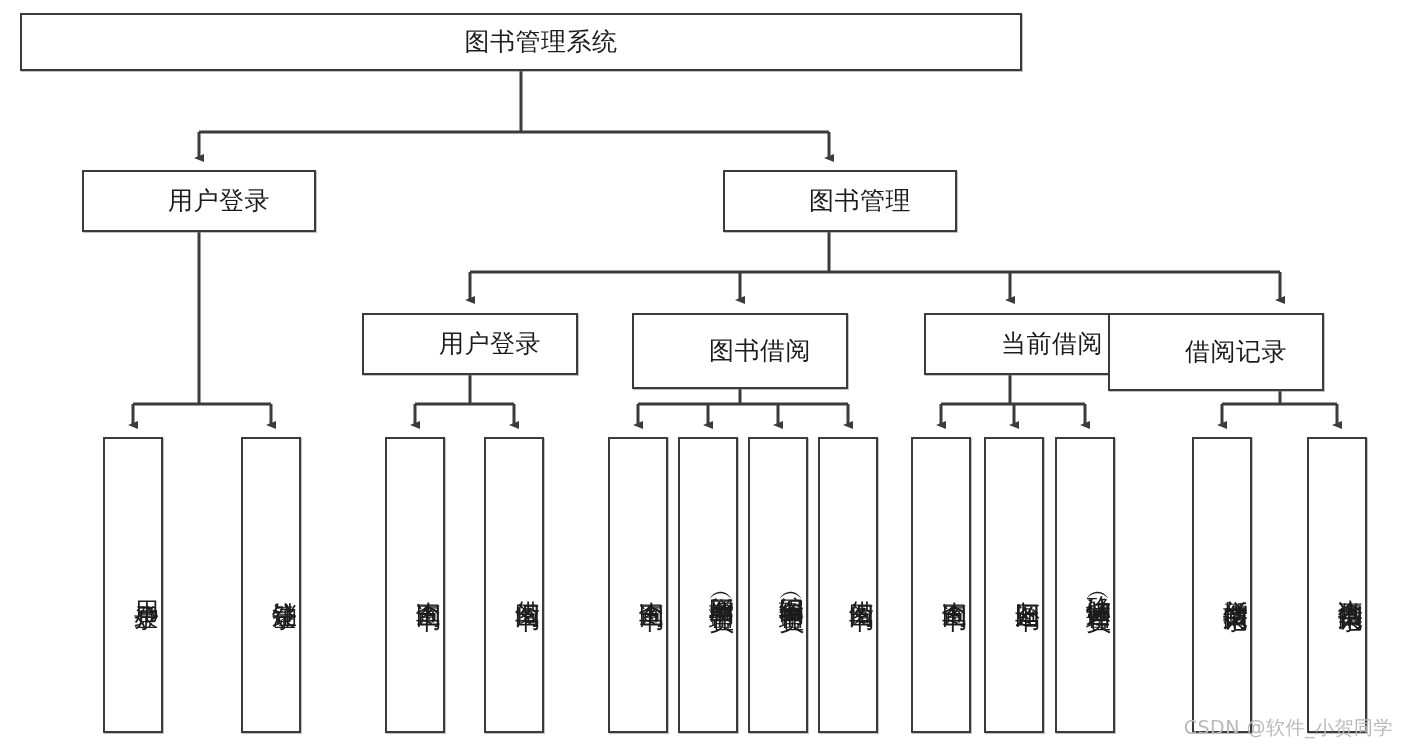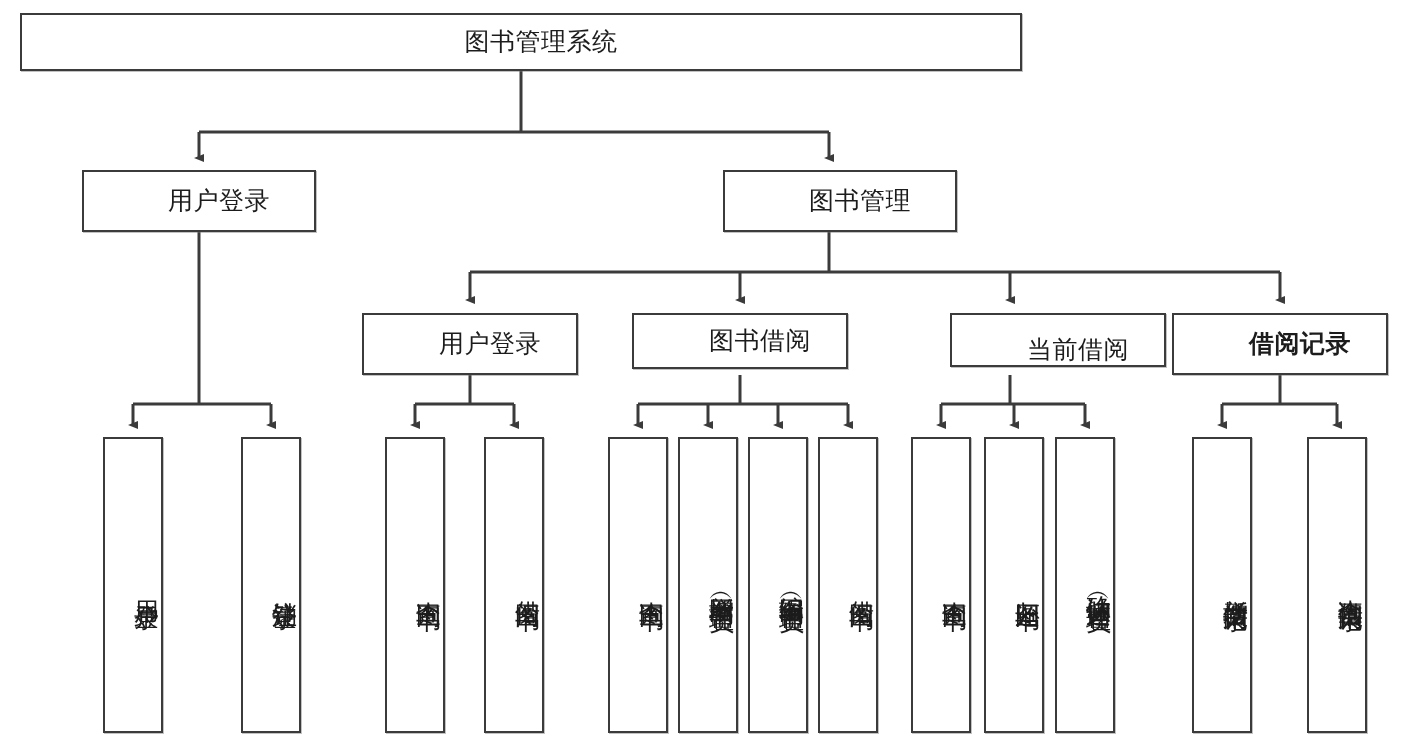--- a/index.html
+++ b/index.html
@@ -135,27 +135,27 @@
   <div class="node h" style="left:82px; top:170px; width:234px; height:62px;">
     <span>用户登录</span>
   </div>
   <div class="node h" style="left:712px; top:170px; width:234px; height:62px;margin-left:11px;">
     <span>图书管理</span>
   </div>
 
   <div class="node h" style="left:362px; top:313px; width:216px; height:62px;">
     <span>用户登录</span>
   </div>
-  <div class="node h" style="left:632px; top:313px; width:216px; height:56px;">
+  <div class="node h" style="left:632px; top:313px; width:216px; height:76px;">
     <span>图书借阅</span>
   </div>
-  <div class="node h" style="left:950px; top:313px; width:216px; height:54px;align-items:flex-end;">
+  <div class="node h" style="left:924px; top:313px; width:216px; height:62px;">
     <span>当前借阅</span>
   </div>
-  <div class="node h" style="left:1172px; top:313px; width:216px; height:62px;font-weight:bold;">
+  <div class="node h" style="left:1108px; top:313px; width:216px; height:78px;">
     <span>借阅记录</span>
   </div>
 
   <div class="node v" style="left:103px; top:437px; width:60px; height:296px;">
     <span class="vtext">用户登录</span>
   </div>
   <div class="node v" style="left:241px; top:437px; width:60px; height:296px;">
     <span class="vtext">注销登录</span>
   </div>
 
@@ -189,14 +189,15 @@
     <span class="vtext">确认归还（管理员）</span>
   </div>
 
   <div class="node v" style="left:1192px; top:437px; width:60px; height:296px;">
     <span class="vtext">新增借阅记录</span>
   </div>
   <div class="node v" style="left:1307px; top:437px; width:60px; height:296px;">
     <span class="vtext">查询借阅记录</span>
   </div>
 
+  <div class="watermark">CSDN @软件_小贺同学</div>
 
 </div>
 
 </body></html>

